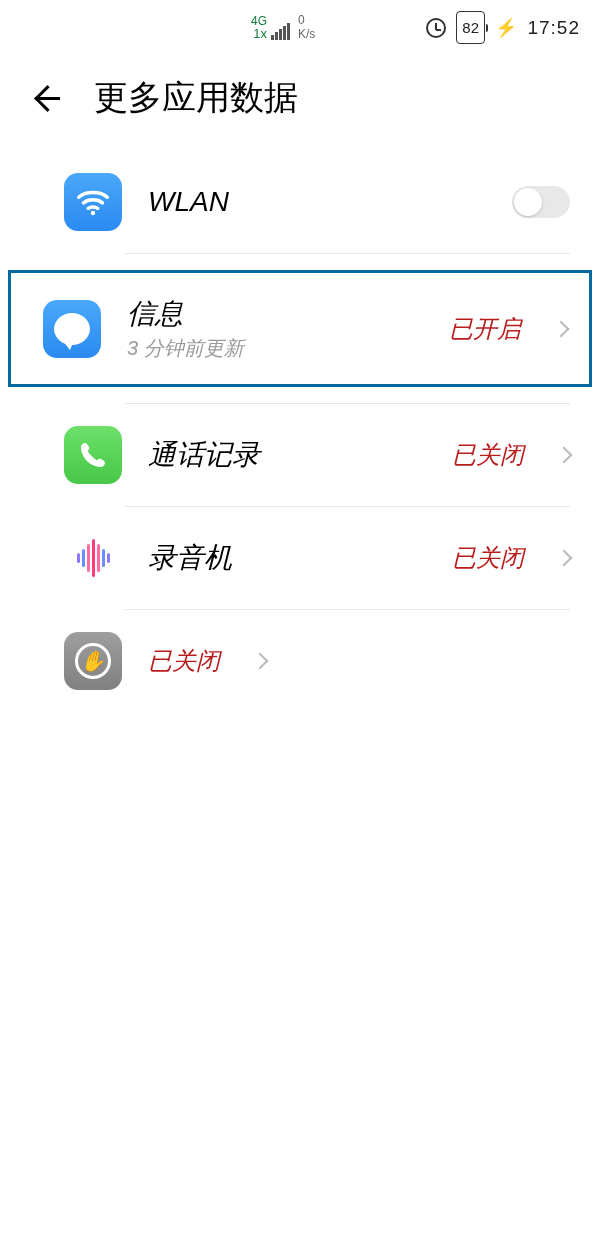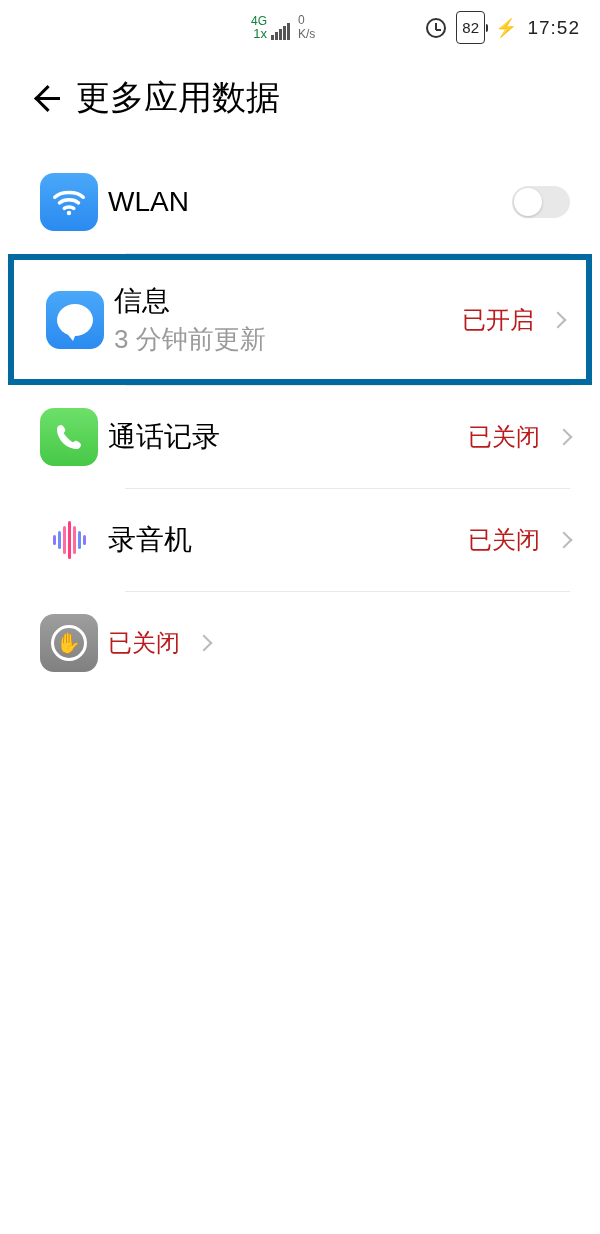--- a/index.html
+++ b/index.html
@@ -97,21 +97,21 @@
     }
     .alarm-icon::after {
       width: 5px; height: 2px;
       left: 50%; top: 9px;
     }
 
     .header {
       display: flex;
       align-items: center;
       padding: 20px 30px 30px 30px;
-      gap: 16px;
+      gap: 34px;
     }
     .back-arrow {
       width: 30px; height: 30px;
       position: relative;
     }
     .back-arrow::before {
       content: '';
       position: absolute;
       width: 16px; height: 16px;
       border-left: 3px solid #000;
@@ -129,23 +129,24 @@
     .page-title {
       font-size: 34px;
       font-weight: 500;
       color: #000;
     }
 
     .list { }
     .item {
       display: flex;
       align-items: center;
-      padding: 22px 30px 22px 40px;
-      gap: 10px;
-      position: relative;
+      padding: 22px 30px 22px 64px;
+      gap: 26px;
+      position: relative;
+      font-style: italic;
     }
     .item-divider {
       border-bottom: 1px solid #e8e8e8;
       margin-left: 125px;
       margin-right: 30px;
     }
     .item-icon {
       width: 58px; height: 58px;
       border-radius: 14px;
       flex-shrink: 0;
@@ -157,21 +158,21 @@
       flex: 1;
       display: flex;
       flex-direction: column;
       gap: 2px;
     }
     .item-title {
       font-size: 28px;
       color: #000;
     }
     .item-subtitle {
-      font-size: 26px;
+      font-size: 20px;
       color: #9a9a9a;
     }
     .item-status {
       font-size: 24px;
       color: #b91c1c;
     }
     .chevron {
       width: 12px; height: 12px;
       border-right: 2.5px solid #bbb;
       border-bottom: 2.5px solid #bbb;
@@ -188,22 +189,22 @@
       content: '';
       position: absolute;
       width: 28px; height: 28px;
       background: #fff;
       border-radius: 50%;
       top: 2px; left: 2px;
       box-shadow: 0 1px 3px rgba(0,0,0,0.2);
     }
 
     .highlight-box {
-      border: 6px solid #0369a1;
-      margin: 0 8px;
+      border: 3px solid #0369a1;
+      margin: 16px 8px;
       padding: 0;
     }
     .highlight-box .item {
       padding-left: 32px;
       padding-right: 22px;
     }
 
     
     .icon-wifi { background: linear-gradient(#4aa8f9,#2a8af0); }
     .icon-wifi svg { width: 38px; height: 38px; }

